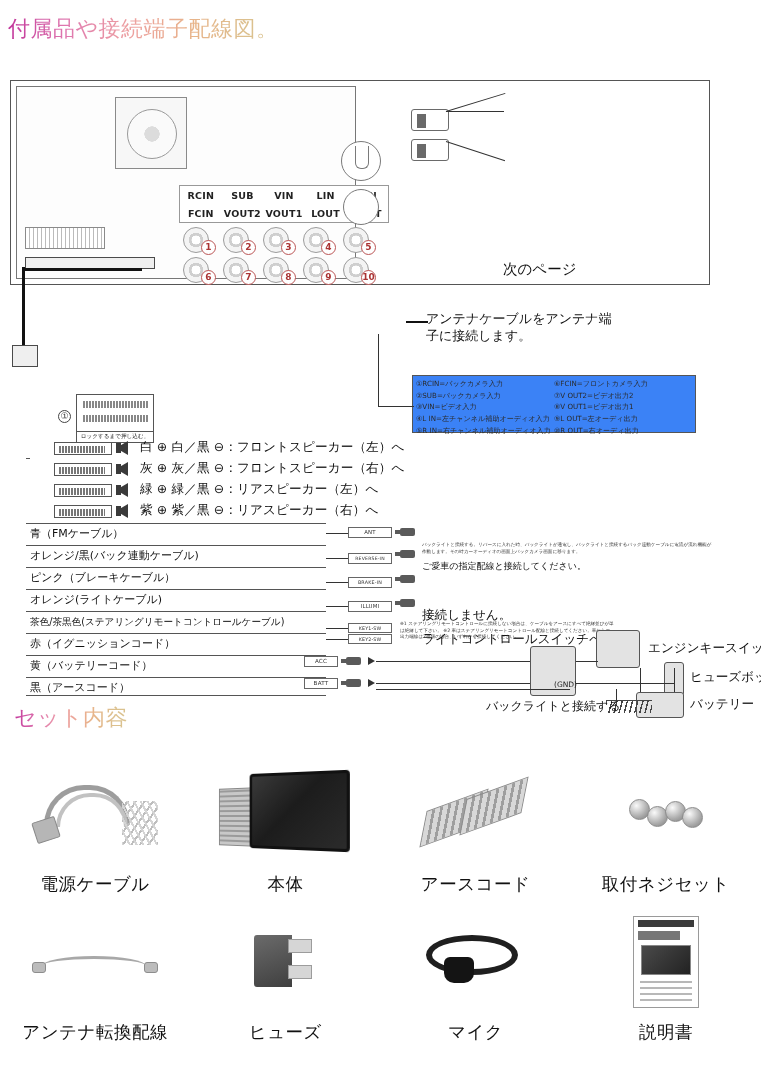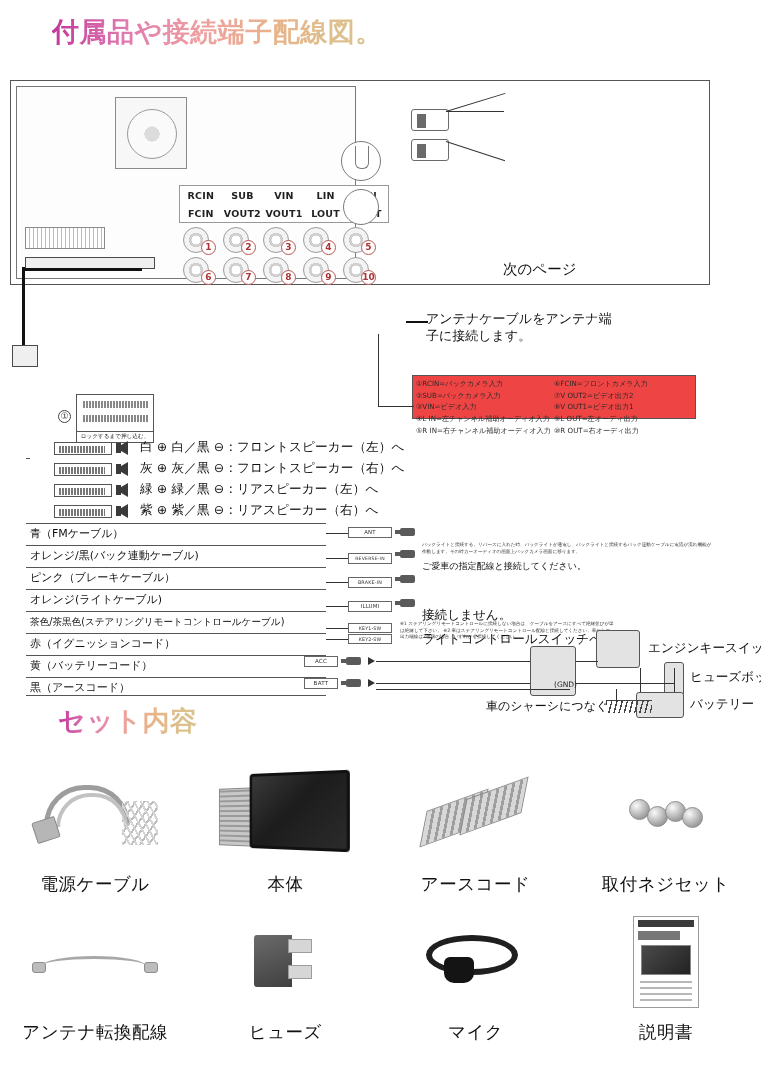--- a/index.html
+++ b/index.html
@@ -7,31 +7,30 @@
     width: 761px; height: 1080px;
     background: #ffffff;
     font-family: "DejaVu Sans", "Liberation Sans", sans-serif;
     color: #1a1a1a;
     position: relative;
     overflow: hidden;
   }
 
   
   .section-title {
-    font-size: 27px;
-    font-weight: bold;
+    font-size: 22px;
+    font-weight: normal;
     letter-spacing: 0.5px;
     background: linear-gradient(90deg, #c2369b 0%, #e07ab0 22%, #eda0a0 45%, #e8b48a 68%, #dcc08e 88%, #d9c38f 100%);
     -webkit-background-clip: text;
     background-clip: text;
     color: transparent;
     -webkit-text-fill-color: transparent;
     display: inline-block;
     text-shadow: none;
-    margin-left: 44px;
   }
   #title-wiring { position: absolute; left: 8px; top: 14px; }
   #title-contents { position: absolute; left: 14px; top: 703px; }
 
   
   .wiring-wrap {
     position: absolute; left: 8px; top: 72px;
     width: 745px; height: 600px;
   }
   .diagram-box {
@@ -130,22 +129,22 @@
     position: absolute; left: 418px; top: 238px;
     font-size: 13px; line-height: 17px; color: #111; width: 190px;
   }
   .ant-note-arrow {
     position: absolute; left: 398px; top: 249px; width: 22px; height: 2px; background: #111;
   }
 
   
   .legend {
     position: absolute; left: 404px; top: 303px;
-    width: 284px; height: 44px;
-    border: 1px solid #555; background: #ef4444;
+    width: 284px; height: 58px;
+    border: 1px solid #555; background: #3b82f6;
     display: flex; padding: 2px 3px;
   }
   .legend-col { flex: 1; }
   .legend-col li {
     list-style: none;
     font-size: 7.1px; line-height: 11.7px; color: #2a2a2a; white-space: nowrap;
   }
 
   
   .lock-callout {
@@ -512,21 +511,21 @@
   <div class="comp-label" style="left:640px;top:568px;">エンジンキースイッチ</div>
 
   <div class="comp-box" style="left:656px;top:590px;width:20px;height:34px;"></div>
   <div class="comp-label" style="left:682px;top:597px;">ヒューズボックス</div>
 
   <div class="comp-box" style="left:628px;top:620px;width:48px;height:26px;"></div>
   <div class="comp-label" style="left:682px;top:624px;">バッテリー</div>
 
   <div class="gnd-label" style="left:546px;top:608px;">(GND)</div>
   <div class="ground-sym" style="left:598px;top:628px;"></div>
-  <div class="chassis-label" style="left:478px;top:626px;">車のシャーシにつなぐ</div>
+  <div class="chassis-label" style="left:478px;top:626px;">バックライトと接続する</div>
 
   <div class="wire h" style="left:368px;top:589px;width:154px;"></div>
   <div class="wire h" style="left:368px;top:611px;width:154px;"></div>
   <div class="wire h" style="left:568px;top:589px;width:22px;"></div>
   <div class="wire h" style="left:568px;top:611px;width:98px;"></div>
   <div class="wire v" style="left:666px;top:596px;height:24px;"></div>
   <div class="wire v" style="left:632px;top:596px;height:24px;"></div>
   <div class="wire h" style="left:368px;top:617px;width:194px;"></div>
   <div class="wire v" style="left:608px;top:617px;height:14px;"></div>
 

